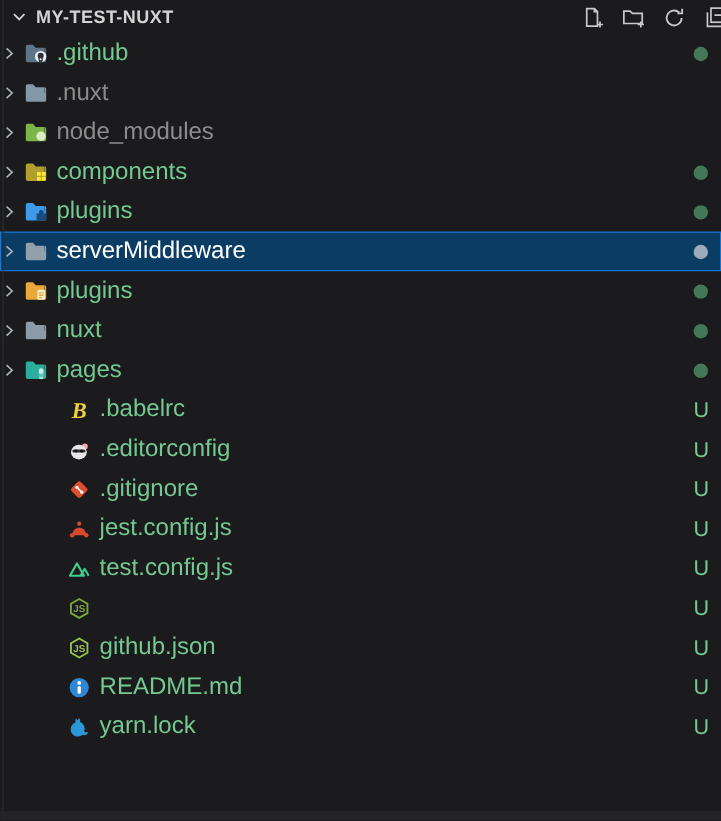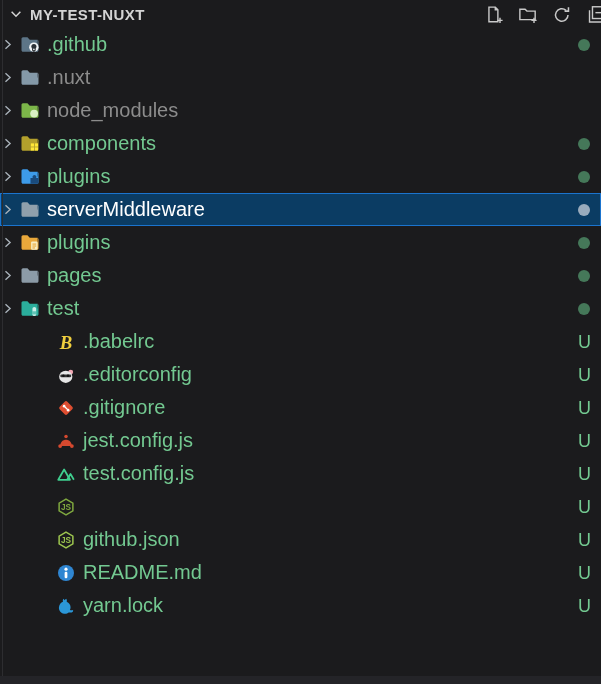--- a/index.html
+++ b/index.html
@@ -203,37 +203,37 @@
     <span class="chevron">
       <svg viewBox="0 0 16 16">
             <path d="M5.5 2.8 L11.2 8 L5.5 13.2" fill="none" stroke="currentColor" stroke-width="1.7"></path>
           </svg>
     </span>
     <span class="item-icon">
           <svg viewBox="0 0 16 14" xmlns="http://www.w3.org/2000/svg">
             <path d="M1 2.3 C1 1.6 1.55 1 2.25 1 H5.9 L7.8 3.1 H13.75 C14.45 13 14.45 3.1 13.75 3.1 C14.45 3.1 15 3.65 15 4.35 V11.75 C15 12.45 14.45 13 13.75 13 H2.25 C1.55 13 1 12.45 1 11.75 Z" fill="#8C9BA7"></path>
           </svg>
         </span>
-    <span class="label">pages</span>
+    <span class="label">nuxt</span>
     <span class="badge dot"></span>
   </div>
       <div class="row folder status-untracked">
     <span class="chevron">
       <svg viewBox="0 0 16 16">
             <path d="M5.5 2.8 L11.2 8 L5.5 13.2" fill="none" stroke="currentColor" stroke-width="1.7"></path>
           </svg>
     </span>
     <span class="item-icon">
           <svg viewBox="0 0 16 14" xmlns="http://www.w3.org/2000/svg">
             <path d="M1 2.3 C1 1.6 1.55 1 2.25 1 H5.9 L7.8 3.1 H13.75 C14.45 13 14.45 3.1 13.75 3.1 C14.45 3.1 15 3.65 15 4.35 V11.75 C15 12.45 14.45 13 13.75 13 H2.25 C1.55 13 1 12.45 1 11.75 Z" fill="#2BAE9C"></path>
             <rect x="10" y="5.7" width="3.1" height="7.5" rx="1.55" fill="#CBEFE9"></rect>
             <rect x="10" y="9.3" width="3.1" height="2.6" fill="#2BAE9C" opacity="0.65"></rect>
           </svg>
         </span>
-    <span class="label">test</span>
+    <span class="label">pages</span>
     <span class="badge dot"></span>
   </div>
       <div class="row file status-untracked">
 
     <span class="item-icon">
           <svg viewBox="0 0 16 16" xmlns="http://www.w3.org/2000/svg">
             <text x="3" y="13.2" font-size="15" font-style="italic" font-weight="bold" font-family="Liberation Serif, serif" fill="#F0CF3E">B</text>
           </svg>
         </span>
     <span class="label">.babelrc</span>

